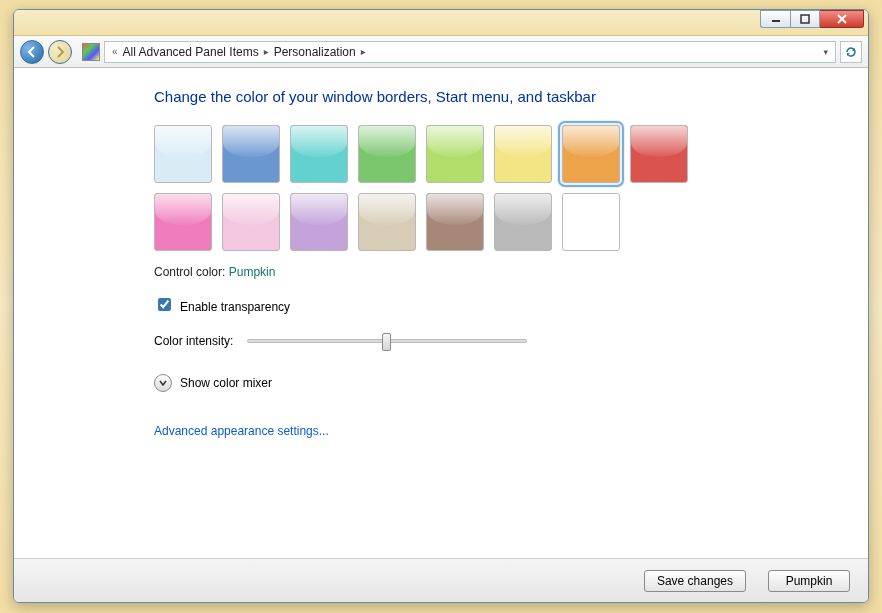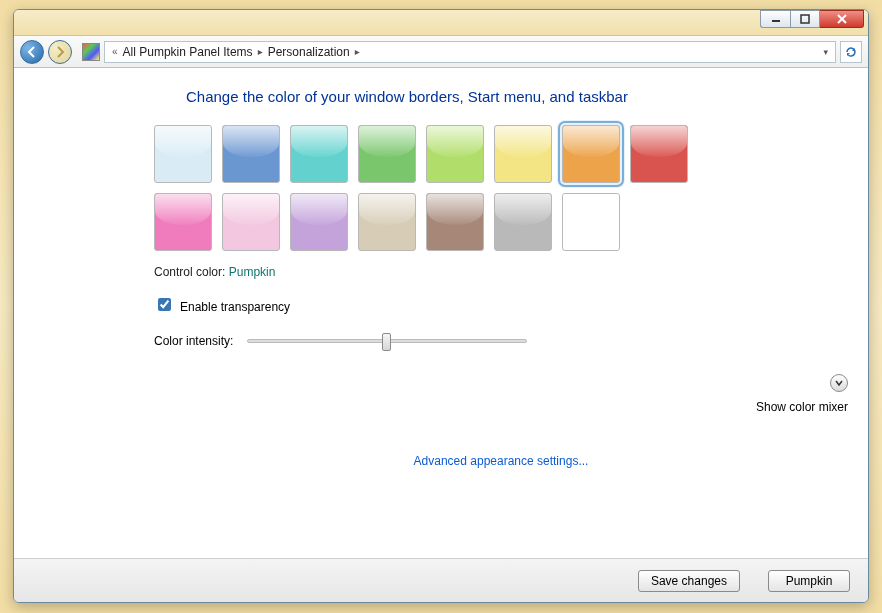--- a/index.html
+++ b/index.html
@@ -114,21 +114,20 @@
     flex: 1;
     background: #fff;
     padding: 20px 20px 0 140px;
     overflow: auto;
     position: relative;
   }
   .heading {
     color: #003399;
     font-size: 15px;
     margin-bottom: 20px;
-    margin-left: 32px;
   }
   .swatch-grid {
     display: flex;
     flex-wrap: wrap;
     width: 570px;
     gap: 10px 10px;
     margin-bottom: 14px;
   }
   .swatch {
     width: 58px; height: 58px;
@@ -163,39 +162,39 @@
     background: #ddd; border: 1px solid #bbb; border-radius: 2px;
   }
   .slider-thumb {
     position: absolute; top: -7px; width: 9px; height: 18px;
     left: 48%;
     background: linear-gradient(to bottom,#f5f5f5,#d6d6d6);
     border: 1px solid #8a8a8a; border-radius: 2px;
     cursor: pointer;
   }
 
-  .expander-row { display: flex; align-items: flex-end; gap: 8px; margin-bottom: 40px; cursor: pointer; flex-direction: column; }
+  .expander-row { display: flex; align-items: center; gap: 8px; margin-bottom: 32px; cursor: pointer; }
   .expander-btn {
     width: 18px; height: 18px; border: 1px solid #8a8a8a; border-radius: 50%;
     display: flex; align-items: center; justify-content: center;
     background: linear-gradient(to bottom,#fefefe,#dcdcdc);
   }
 
-  .link { color: #0b5bd3; cursor: pointer; text-align: center; }
+  .link { color: #0b5bd3; cursor: pointer; }
 
   
   .bottombar {
     height: 44px;
     background: linear-gradient(to bottom, #f4f4f4, #e6e6e6);
     border-top: 1px solid #cfcfcf;
     display: flex;
     align-items: center;
     justify-content: flex-end;
     padding: 0 18px;
-    gap: 28px;
+    gap: 22px;
   }
   .btn {
     min-width: 82px; height: 22px;
     padding: 0 12px;
     border: 1px solid #8a8a8a;
     background: linear-gradient(to bottom,#fefefe,#e4e4e4);
     border-radius: 3px;
     font-size: 12px;
     cursor: pointer;
   }
@@ -233,21 +232,21 @@
         </svg>
     </div>
     <div class="nav-fwd">
       <svg width="12" height="12">
           <path d="M4 1 L9 6 L4 11" fill="none" stroke="#b89b4a" stroke-width="2"></path>
         </svg>
     </div>
     <div class="cp-icon"></div>
     <div class="breadcrumb">
       <span class="sep">«</span>
-      <span>All Pumpkin Panel Items</span>
+      <span>All Advanced Panel Items</span>
       <span class="sep">▸</span>
       <span>Personalization</span>
       <span class="sep">▸</span>
       <span class="drop">▾</span>
     </div>
     <div class="refresh-btn">
       <svg width="14" height="14" viewBox="0 0 14 14">
           <path d="M3 7a4 4 0 1 1 1.3 3" fill="none" stroke="#2a70b7" stroke-width="1.6"></path>
           <path d="M3 11 L3 8 L6 8 Z" fill="#2a70b7"></path>
           <path d="M11 3 L11 6 L8 6 Z" fill="#2a70b7"></path>

